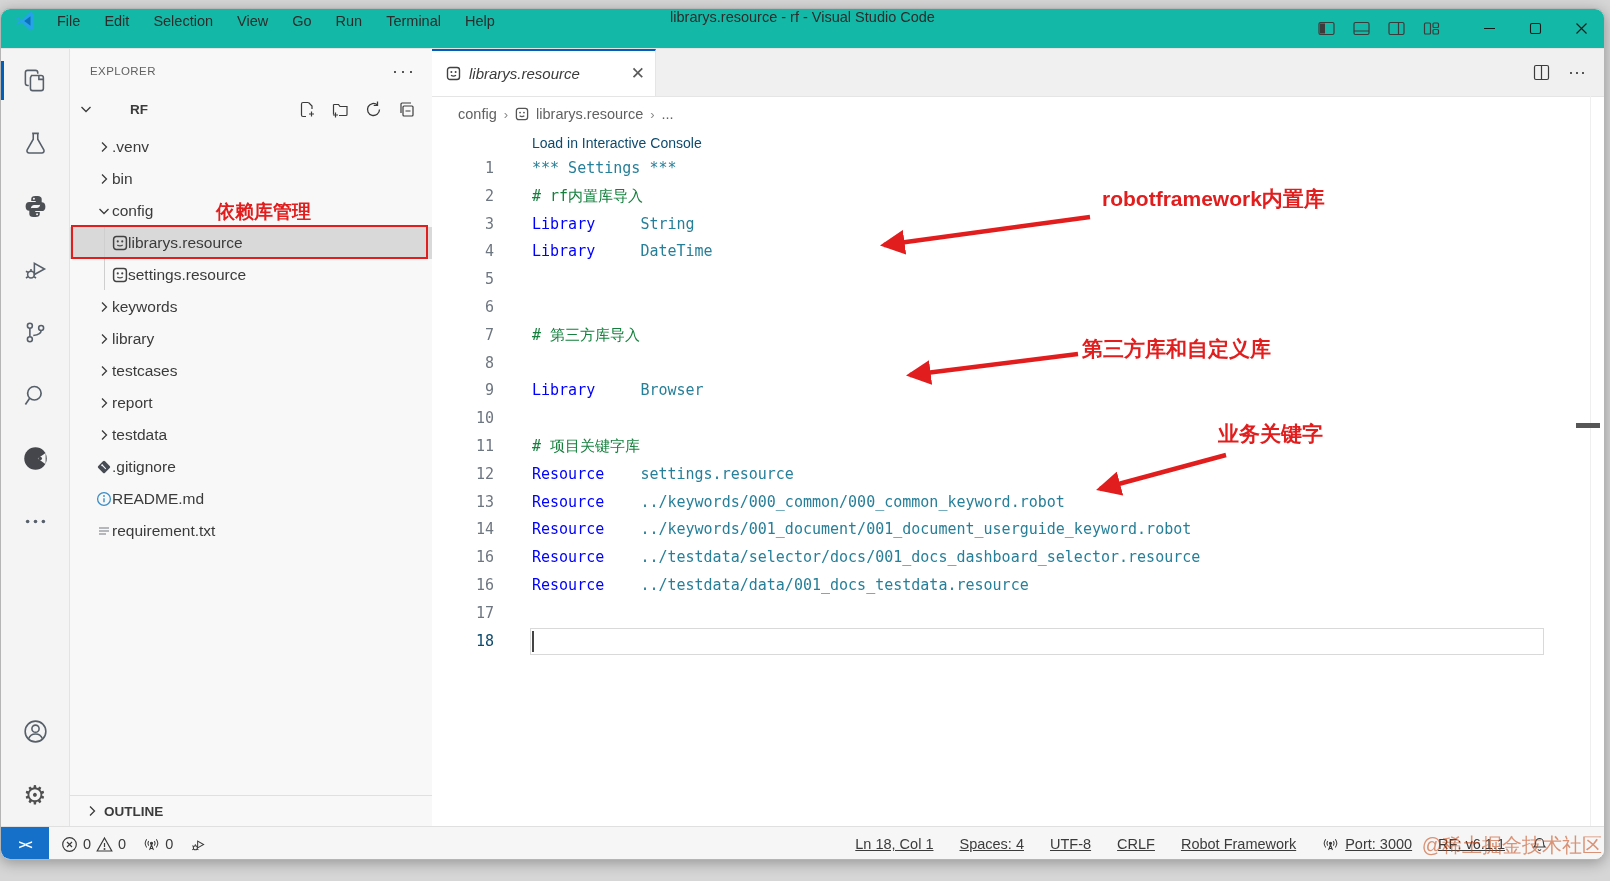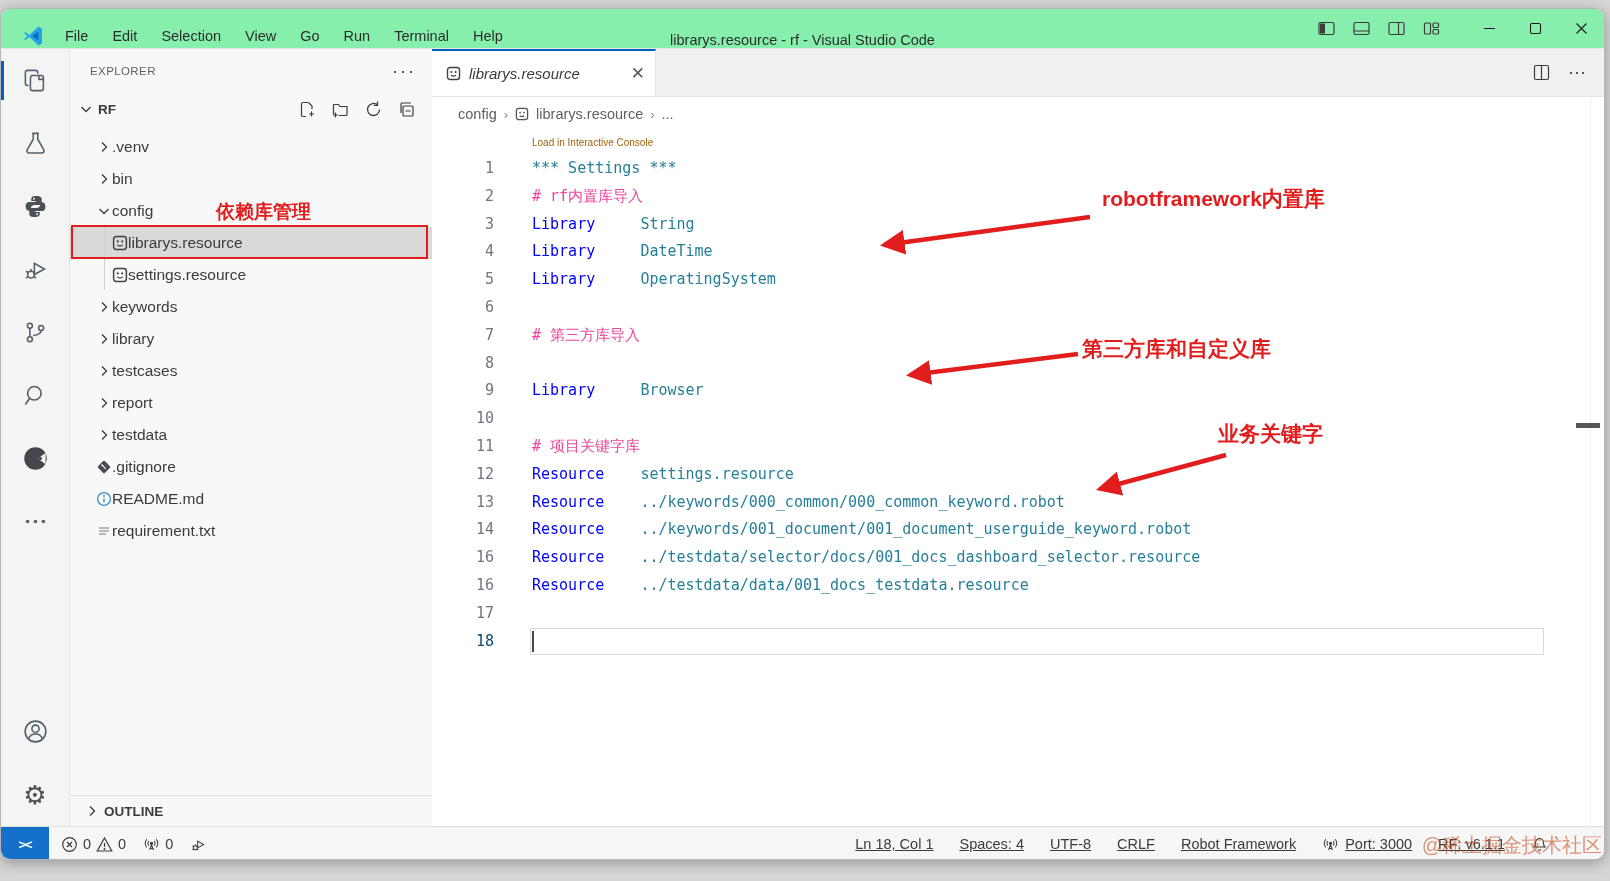--- a/index.html
+++ b/index.html
@@ -1,20 +1,20 @@
 <!DOCTYPE html>
 <html><head>
 <meta charset="utf-8">
 <style>
   html,body{margin:0;padding:0;width:1610px;height:881px;overflow:hidden;background:#d6d6d6;
     font-family:"Liberation Sans",sans-serif;-webkit-font-smoothing:antialiased;}
   .window{position:absolute;left:0;top:8px;width:1603px;height:850px;background:#fff;
     border-radius:10px;border:1px solid #b5b5b5;box-shadow:0 3px 14px rgba(0,0,0,.3);overflow:hidden;}
   
-  .titlebar{height:39px;background:#86efac;display:flex;align-items:flex-end;position:relative;border-bottom:1px solid #e3e3e3;padding-left:8px;}
+  .titlebar{height:39px;background:#14b8a6;display:flex;align-items:flex-start;position:relative;border-bottom:1px solid #e3e3e3;}
   .vscode-logo{width:24px;height:24px;margin:0 10px 0 12px;flex:0 0 auto;}
   .menubar{display:flex;gap:4px;font-size:14.5px;color:#2c2c2c;}
   .menubar span{padding:4px 10px;border-radius:5px;cursor:default;}
   .win-title{position:absolute;left:0;right:0;text-align:center;font-size:14.5px;color:#2c2c2c;pointer-events:none;}
   .tb-right{margin-left:auto;display:flex;align-items:center;height:100%;}
   .layout-icons{display:flex;gap:18px;margin-right:26px;}
   .layout-icons svg{width:17px;height:17px;}
   .win-controls{display:flex;height:100%;}
   .win-controls .wc{width:46px;height:100%;display:flex;align-items:center;justify-content:center;}
   
@@ -23,21 +23,21 @@
   .ab-item{width:68px;height:63px;display:flex;align-items:center;justify-content:center;position:relative;}
   .ab-item svg{width:27px;height:27px;}
   .ab-item.active::before{content:"";position:absolute;left:0;top:12px;bottom:12px;width:2.5px;background:#005fb8;}
   .ab-bottom{margin-top:auto;display:flex;flex-direction:column;align-items:center;}
   .ab-gear{font-size:26px;color:#4f4f4f;line-height:1;}
   
   .sidebar{width:362px;background:#f8f8f8;position:relative;font-size:15.5px;color:#3b3b3b;flex:0 0 auto;}
   .sb-header{height:44px;display:flex;align-items:center;padding:0 16px 0 20px;}
   .sb-title{font-size:11.5px;letter-spacing:.4px;color:#616161;}
   .sb-more{margin-left:auto;color:#3b3b3b;font-size:18px;letter-spacing:2px;}
-  .section-row{height:32px;display:flex;align-items:center;padding-left:8px;}
+  .section-row{height:32px;display:flex;align-items:center;padding-left:8px;gap:32px;}
   .section-row .lbl{font-weight:bold;font-size:13.5px;margin-left:4px;}
   .section-icons{margin-left:auto;display:flex;gap:14px;padding-right:16px;}
   .section-icons svg{width:19px;height:19px;}
   .tree{position:absolute;top:82px;left:0;right:0;}
   .tree-row{height:32px;display:flex;align-items:center;}
   .tree-row .lbl{white-space:nowrap;}
   .tree-row.selected{background:#d9d9d9;}
   .tree-row svg{flex:0 0 auto;}
   .indent-guide{position:absolute;left:34px;top:178px;height:63px;width:1px;background:#cfcfcf;}
   .red-box{position:absolute;left:1px;top:176px;width:357px;height:34px;border:2.5px solid #e11d1d;box-sizing:border-box;pointer-events:none;}
@@ -47,31 +47,31 @@
   
   .editor{flex:1;position:relative;background:#fff;}
   .tabstrip{height:47px;background:#f0f0f0;display:flex;border-bottom:1px solid #e5e5e5;}
   .tab{width:224px;background:#fff;border-top:2.5px solid #005fb8;border-right:1px solid #e5e5e5;display:flex;align-items:center;gap:8px;padding:0 10px 0 14px;box-sizing:border-box;}
   .tab .lbl{font-style:italic;font-size:15px;color:#3b3b3b;flex:1;}
   .tab-close{font-size:17px;color:#5a5a5a;}
   .editor-actions{margin-left:auto;display:flex;align-items:center;gap:18px;padding-right:18px;color:#3b3b3b;}
   .editor-actions svg{width:17px;height:17px;}
   .breadcrumb{height:34px;display:flex;align-items:center;gap:7px;padding-left:26px;font-size:14.5px;color:#616161;}
   .bc-sep{color:#8a8a8a;font-size:13px;}
-  .codelens{height:24px;line-height:24px;padding-left:100px;font-size:10px;color:#a16207;}
+  .codelens{height:24px;line-height:24px;padding-left:100px;font-size:14px;color:#0c4a6e;}
   .codearea{position:relative;font-family:"DejaVu Sans Mono","Liberation Mono",monospace;font-size:15px;}
   .cline{height:27.8px;line-height:27.8px;display:flex;position:relative;}
   .cline .ln{width:62px;text-align:right;color:#6e7681;flex:0 0 auto;}
   .cline .code{padding-left:38px;white-space:pre;}
   .cline.current .ln{color:#0c4a6e;}
   .cl-box{position:absolute;left:98px;right:60px;top:0;bottom:0;border:1px solid #d9d9d9;}
   .cl-cursor{position:absolute;left:100px;top:3px;bottom:3px;width:1.5px;background:#444;}
   .tk-keyword{color:#0000ff;}
   .tk-value{color:#267f99;}
-  .tk-comment{color:#ec4899;margin-top:20px;}
+  .tk-comment{color:#15803d;margin-top:20px;}
   .tk-header{color:#267f99;}
   .ann-layer{position:absolute;inset:0;pointer-events:none;}
   .ann-text{position:absolute;color:#e11d1d;font-weight:bold;font-size:21px;white-space:nowrap;}
   .scroll-track{position:absolute;top:47px;bottom:0;right:0;width:13px;border-left:1px solid #efefef;}
   .scroll-dash{position:absolute;right:4px;top:374px;width:24px;height:5px;background:#565656;}
   
   .statusbar{height:34px;background:#f6f6f6;border-top:1px solid #e0e0e0;display:flex;align-items:center;font-size:14.5px;color:#3b3b3b;position:relative;}
   .remote{width:48px;height:100%;background:#1470c8;color:#fff;display:flex;align-items:center;justify-content:center;font-weight:bold;font-size:13px;letter-spacing:-1px;}
   .sb-left{display:flex;align-items:center;gap:7px;padding-left:12px;}
   .sb-left .grp{display:flex;align-items:center;gap:5px;margin-right:10px;}
@@ -390,21 +390,20 @@
           <div class="cline">
             <span class="ln">3</span>
             <span class="code"><span class="tk-keyword">Library</span><span class="tk-plain">     </span><span class="tk-value">String</span></span>
           </div>
           <div class="cline">
             <span class="ln">4</span>
             <span class="code"><span class="tk-keyword">Library</span><span class="tk-plain">     </span><span class="tk-value">DateTime</span></span>
           </div>
           <div class="cline">
             <span class="ln">5</span>
-            <span class="code"><span class="tk-keyword">Library</span><span class="tk-plain">     </span><span class="tk-value">OperatingSystem</span></span>
           </div>
           <div class="cline">
             <span class="ln">6</span>
             <span class="code"></span>
           </div>
           <div class="cline">
             <span class="ln">7</span>
             <span class="code"><span class="tk-comment"># 第三方库导入</span></span>
           </div>
           <div class="cline">

